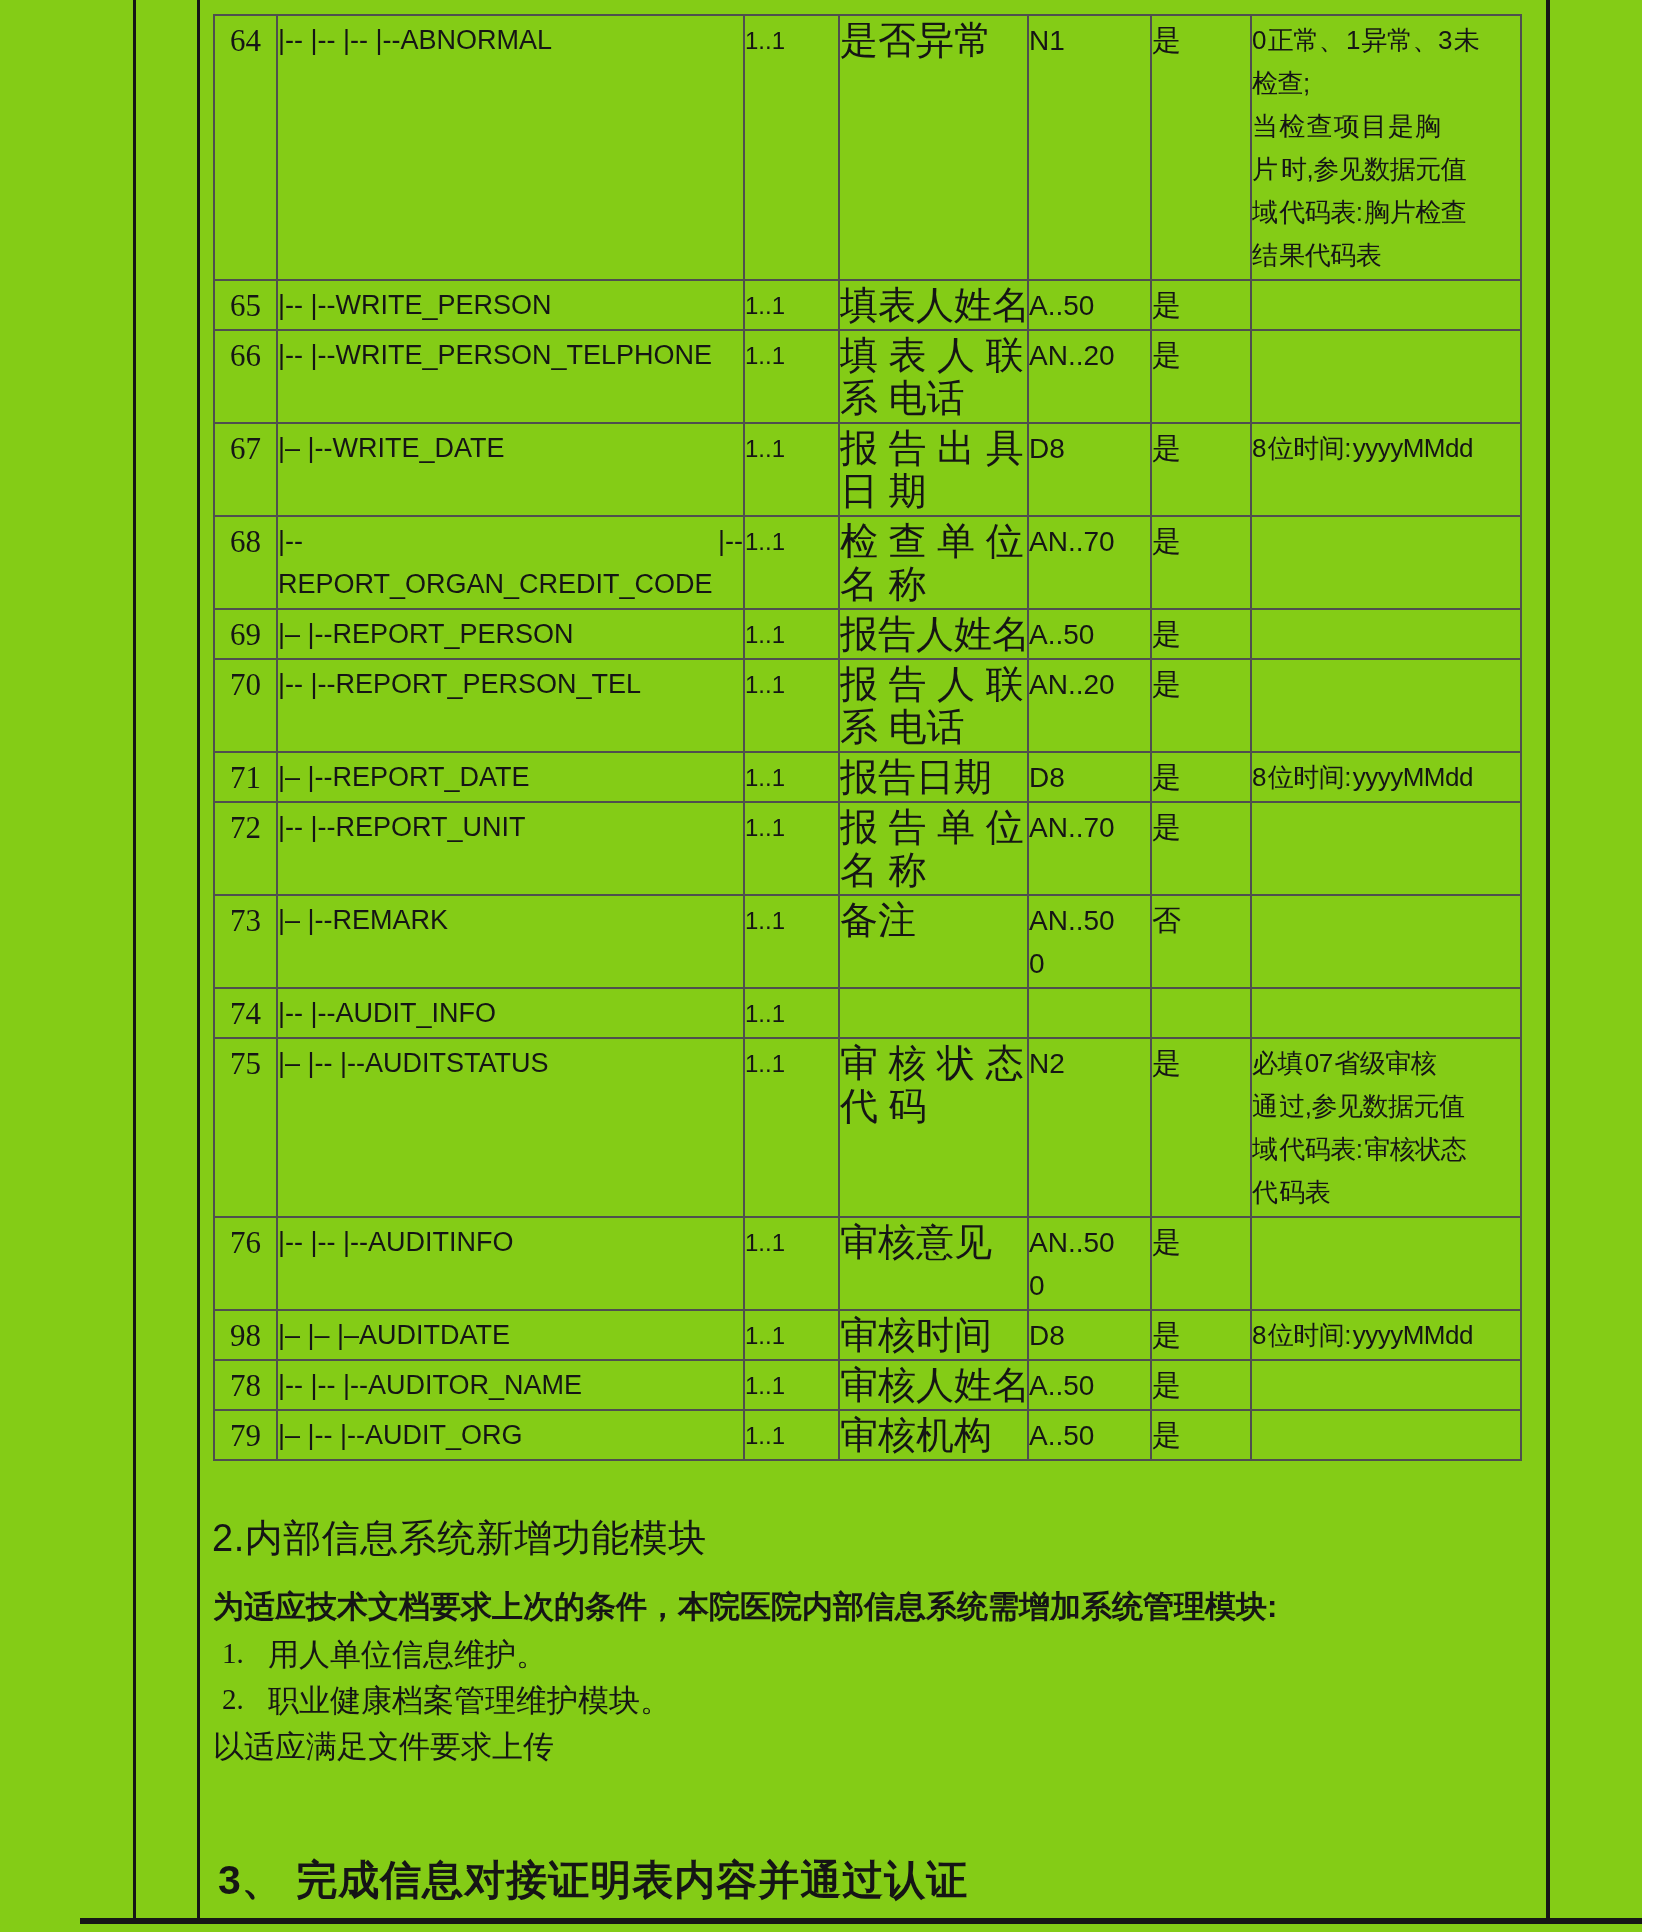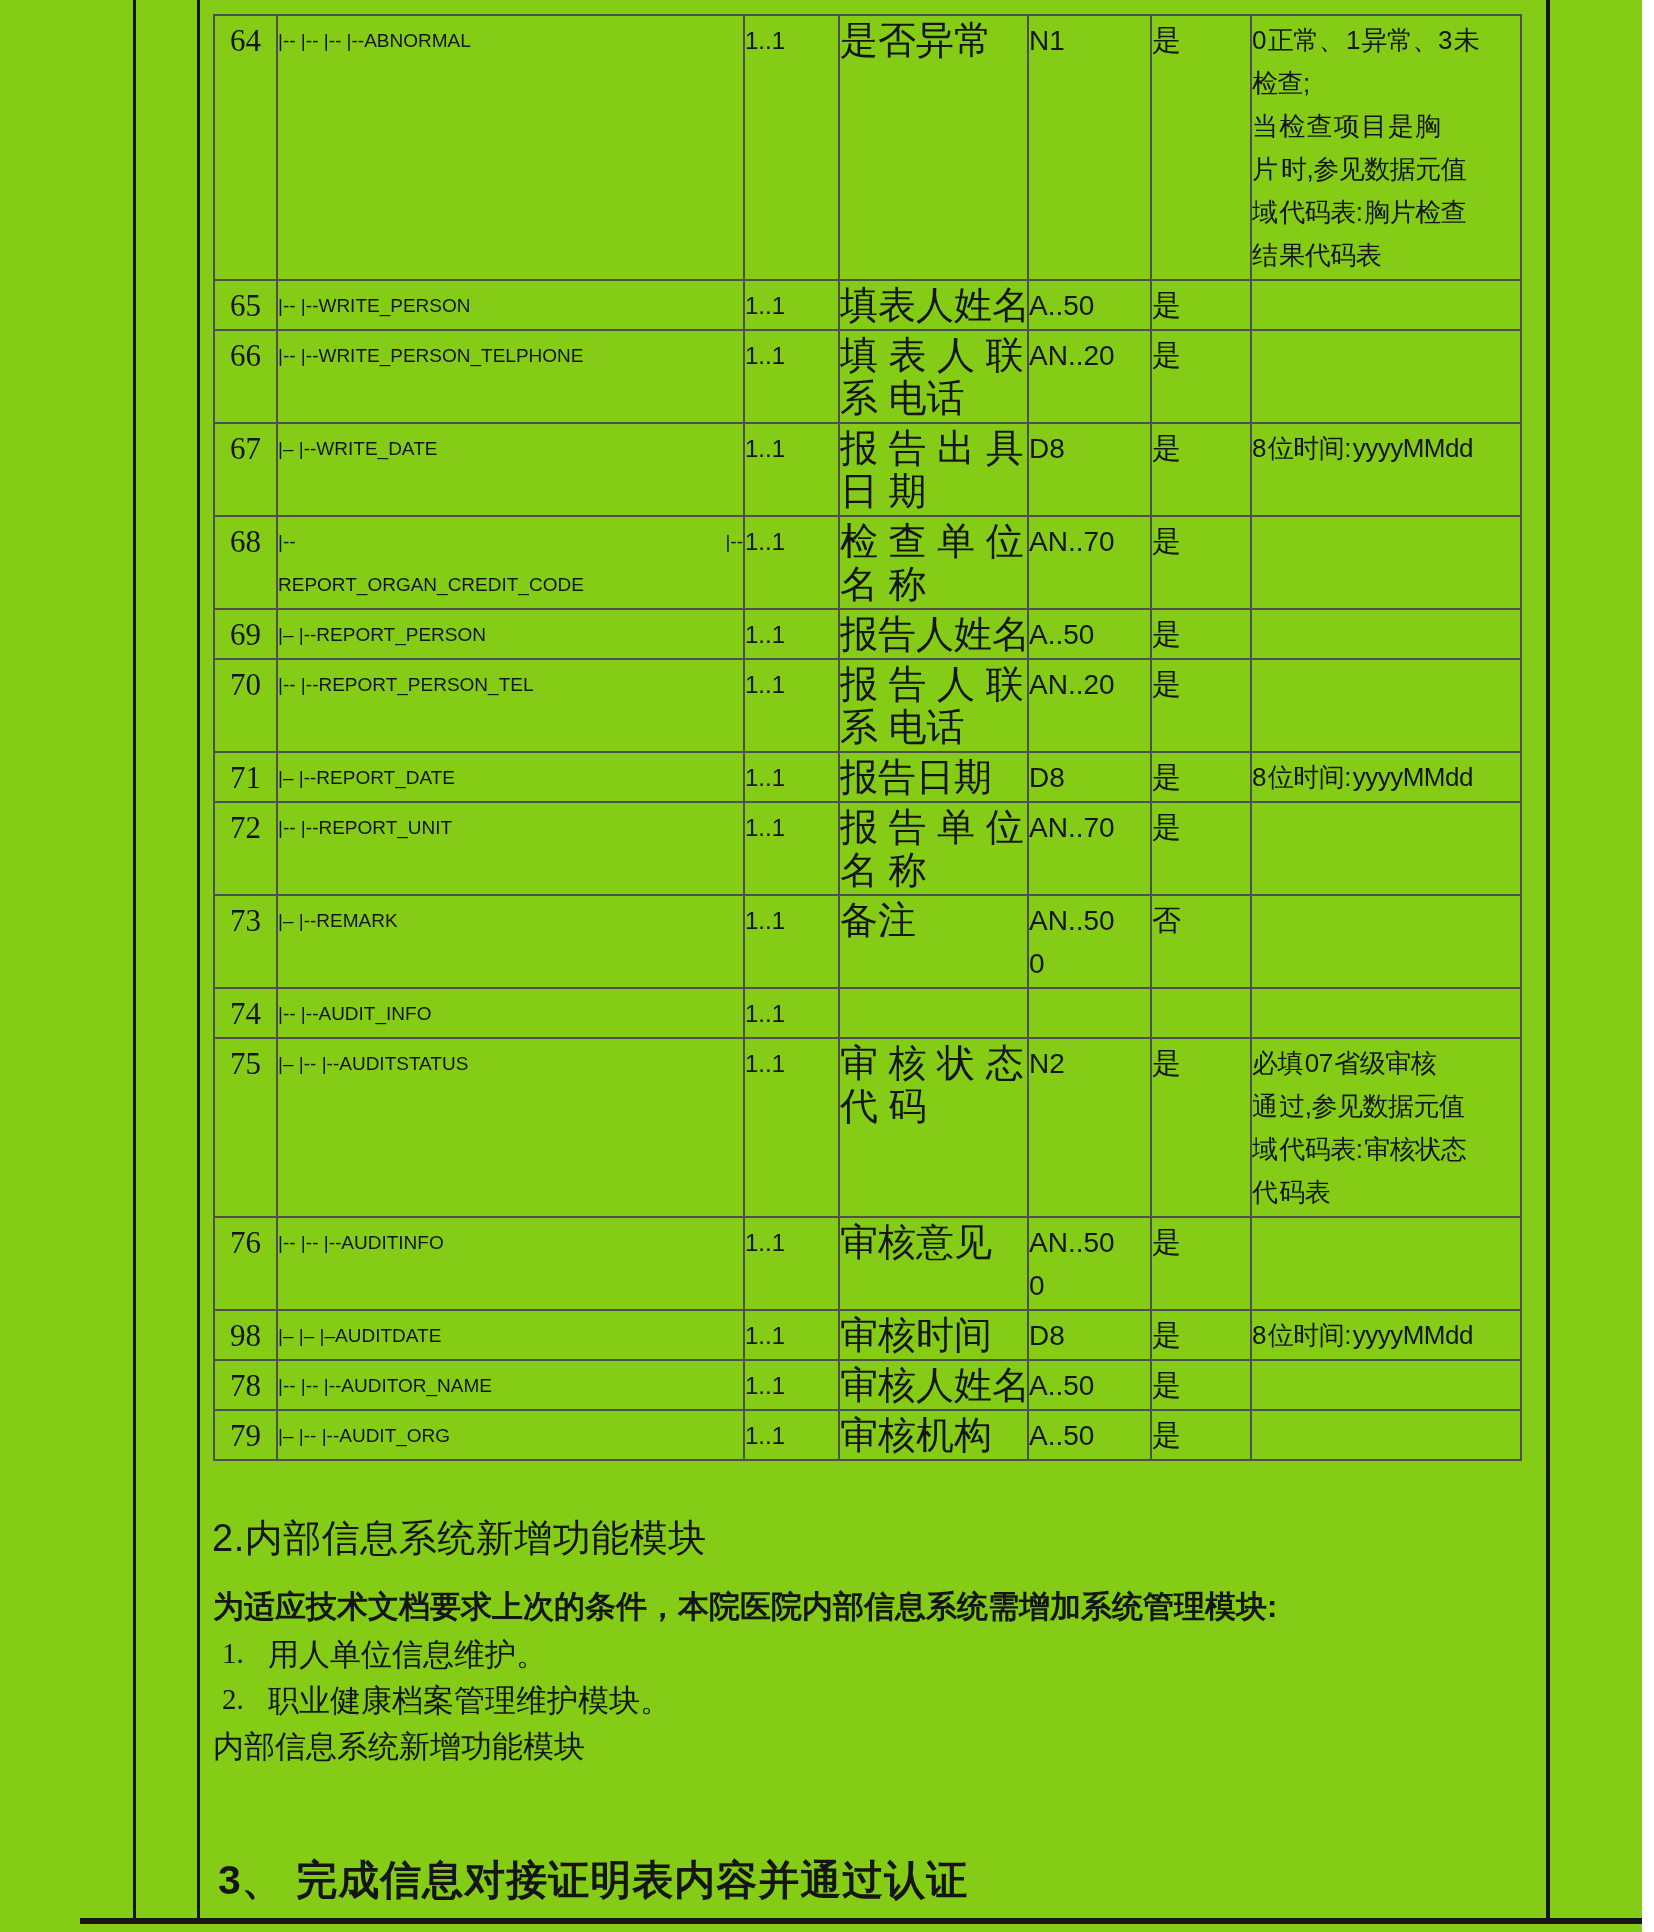--- a/index.html
+++ b/index.html
@@ -13,21 +13,21 @@
   #vrule-right{left:1546px;width:4px;}
   #hrule-bottom{position:absolute;left:80px;top:1918px;width:1574px;height:6px;background:#161616;}
 
   
   table#deftable{position:absolute;left:213px;top:14px;width:1307px;
     border-collapse:collapse;table-layout:fixed;}
   #deftable td{border:2px solid #4f4f4f;vertical-align:top;
     padding:3px 0 2px 0;line-height:43px;color:#151515;}
   td.c1{font-family:"Liberation Serif",serif;font-size:31px;text-align:center;
         padding-top:6px;line-height:40px;}
-  td.c2{font-size:19px;padding-left:22px;padding-right:18px;}
+  td.c2{font-size:27px;padding-left:22px;padding-right:18px;}
   .fline{line-height:43px;white-space:pre;}
   .fline.just{display:flex;justify-content:space-between;}
   td.c3{font-size:24px;padding-left:26px;white-space:pre;}
   td.c4{font-size:38px;padding-left:12px;white-space:pre;}
   td.c5{font-size:28px;padding-left:14px;white-space:pre;}
   td.c6{font-size:29px;padding-left:26px;white-space:pre;}
   td.c7{font-size:26px;padding:3px 6px 2px 12px;white-space:pre;
         word-spacing:-5px;letter-spacing:-0.5px;}
 
   
@@ -267,17 +267,17 @@
   <div id="sec2-item-1" class="abs listitem">
     <span class="listnum">1.</span>
     <span>用人单位信息维护。</span>
   </div>
 
   <div id="sec2-item-2" class="abs listitem">
     <span class="listnum">2.</span>
     <span>职业健康档案管理维护模块。</span>
   </div>
 
-  <div id="sec2-closing" class="abs">内部信息系统新增功能模块</div>
+  <div id="sec2-closing" class="abs">以适应满足文件要求上传</div>
 
   <div id="sec3-heading" class="abs">3、 完成信息对接证明表内容并通过认证</div>
 
 </div>
 
 </body></html>

